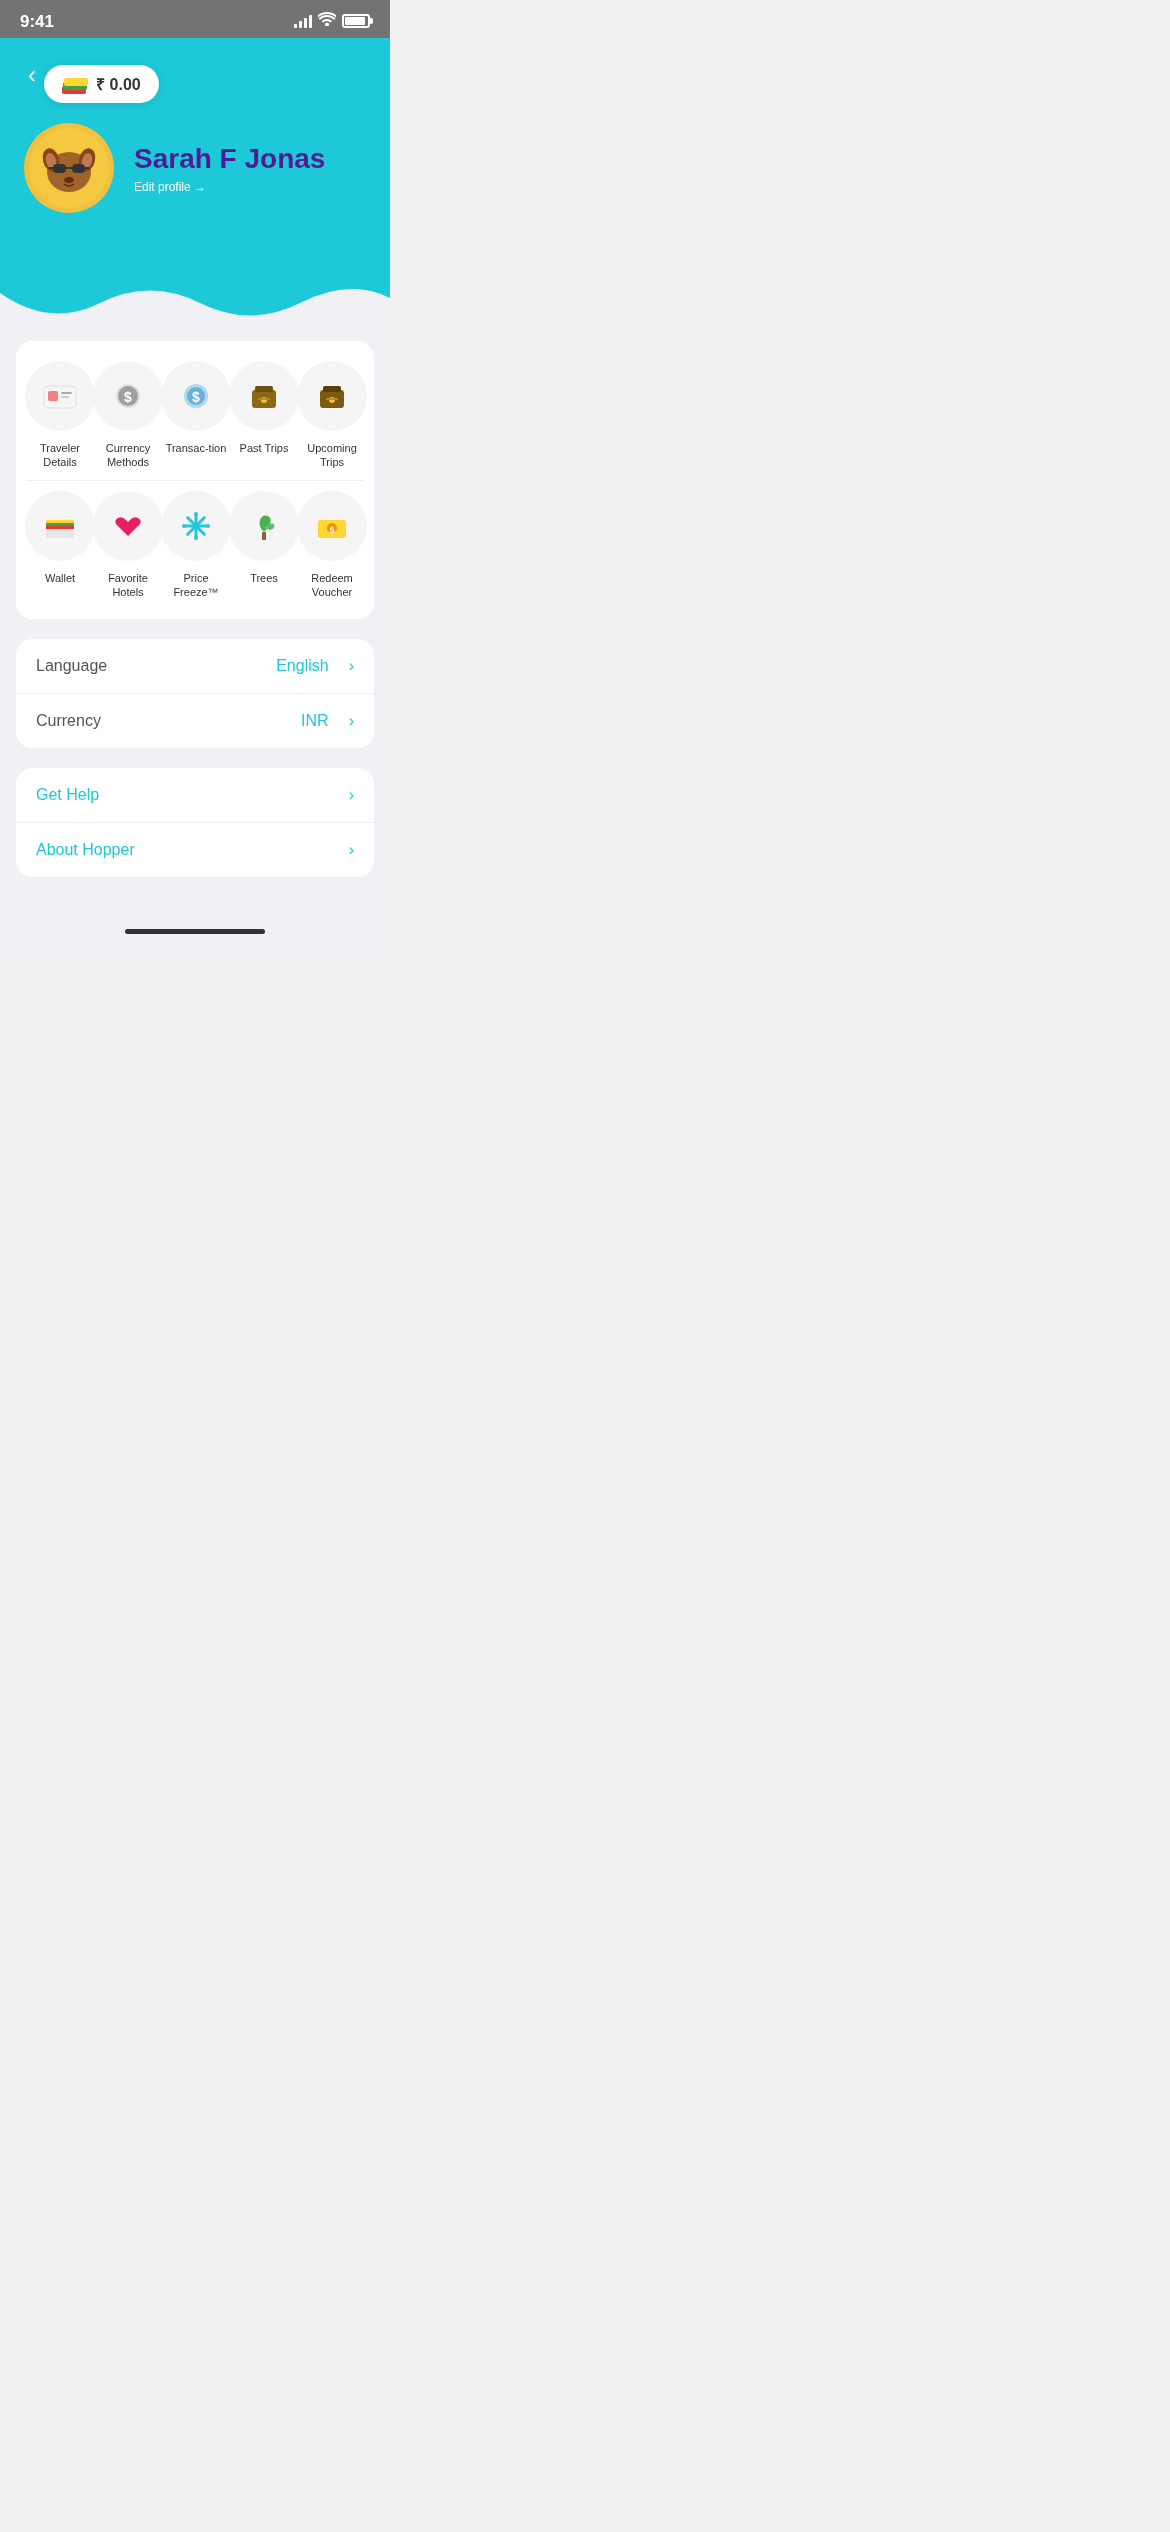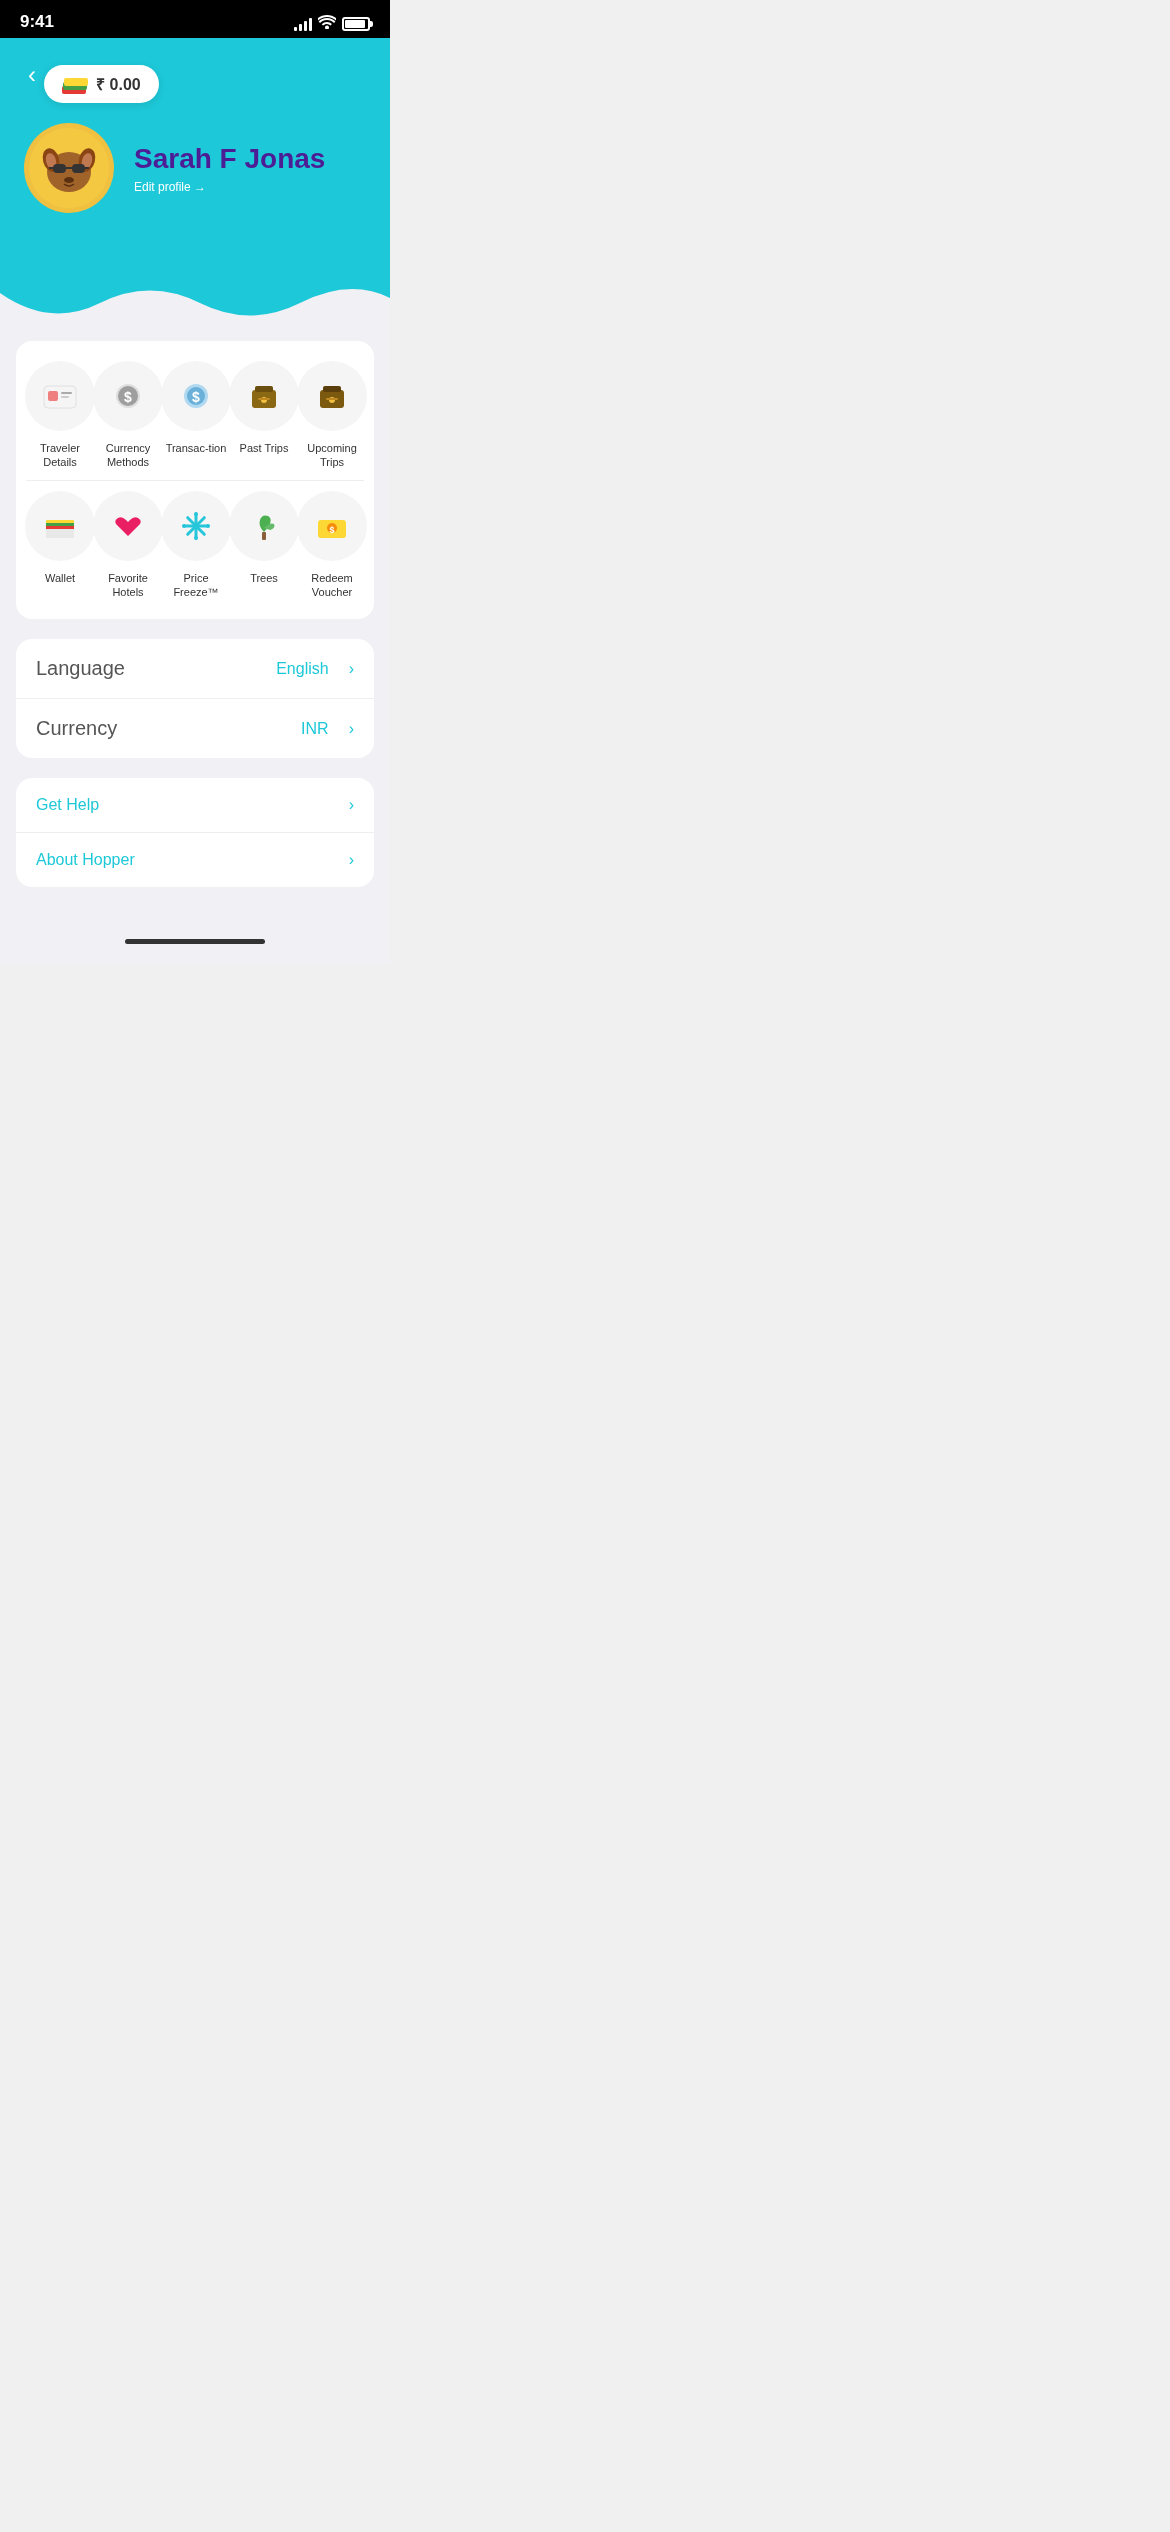--- a/index.html
+++ b/index.html
@@ -7,24 +7,24 @@
 
     body {
       width: 390px;
       min-height: 844px;
       font-family: -apple-system, BlinkMacSystemFont, 'Helvetica Neue', Arial, sans-serif;
       background: #f0f0f0;
       overflow-x: hidden;
     }
 
     .status-bar {
-      background: #000000;
+      background: #737373;
       display: flex;
       justify-content: space-between;
-      align-items: flex-end;
+      align-items: flex-start;
       padding: 12px 20px 6px;
       color: white;
     }
 
     .status-time {
       font-size: 17px;
       font-weight: 600;
     }
 
     .status-icons {
@@ -236,21 +236,21 @@
       padding: 18px 20px;
       border-bottom: 1px solid #eee;
       cursor: pointer;
     }
 
     .settings-row:last-child {
       border-bottom: none;
     }
 
     .settings-label {
-      font-size: 20px;
+      font-size: 16px;
       color: #555;
     }
 
     .settings-value {
       display: flex;
       align-items: center;
       gap: 20px;
       color: #1dc8d8;
       font-size: 16px;
       font-weight: 500;

